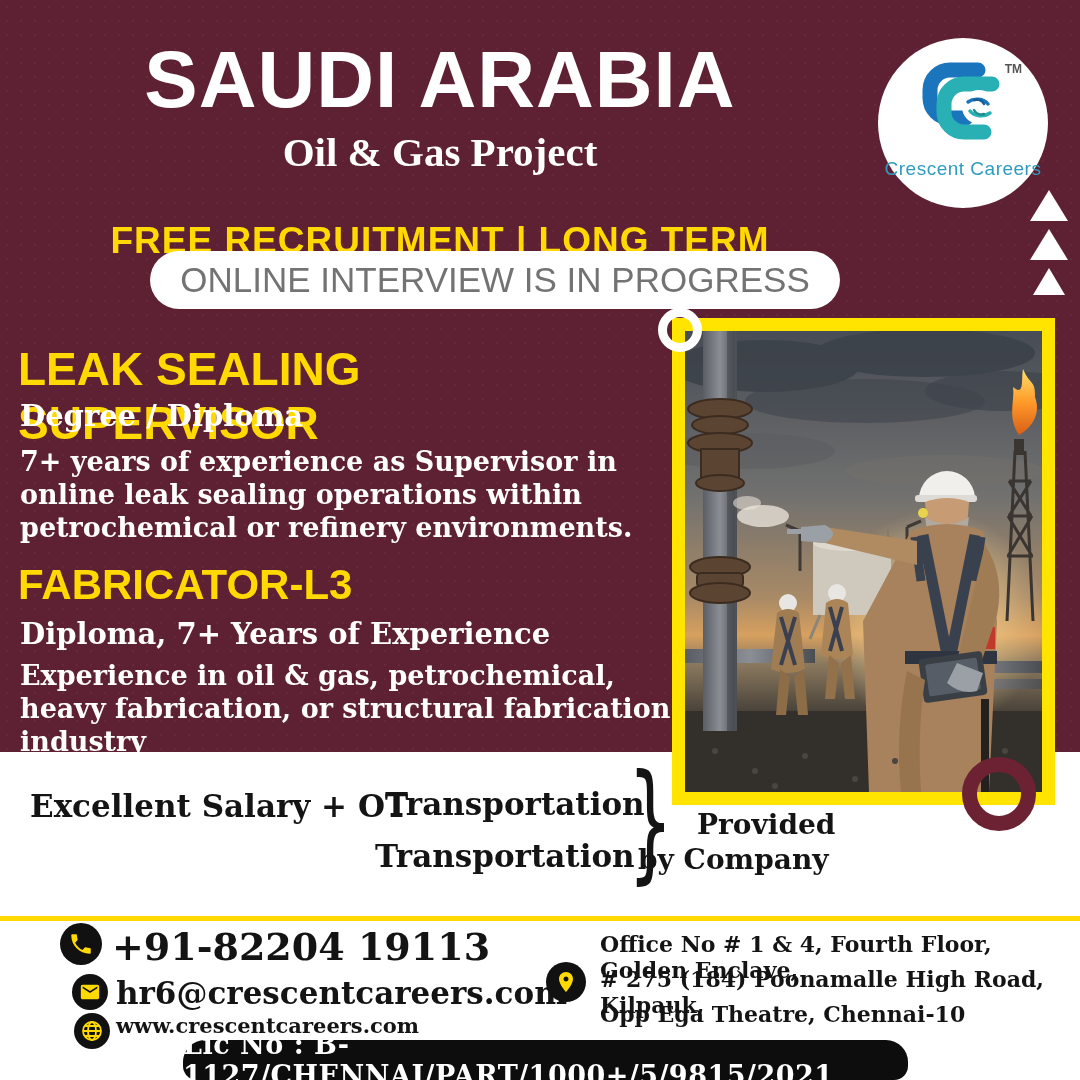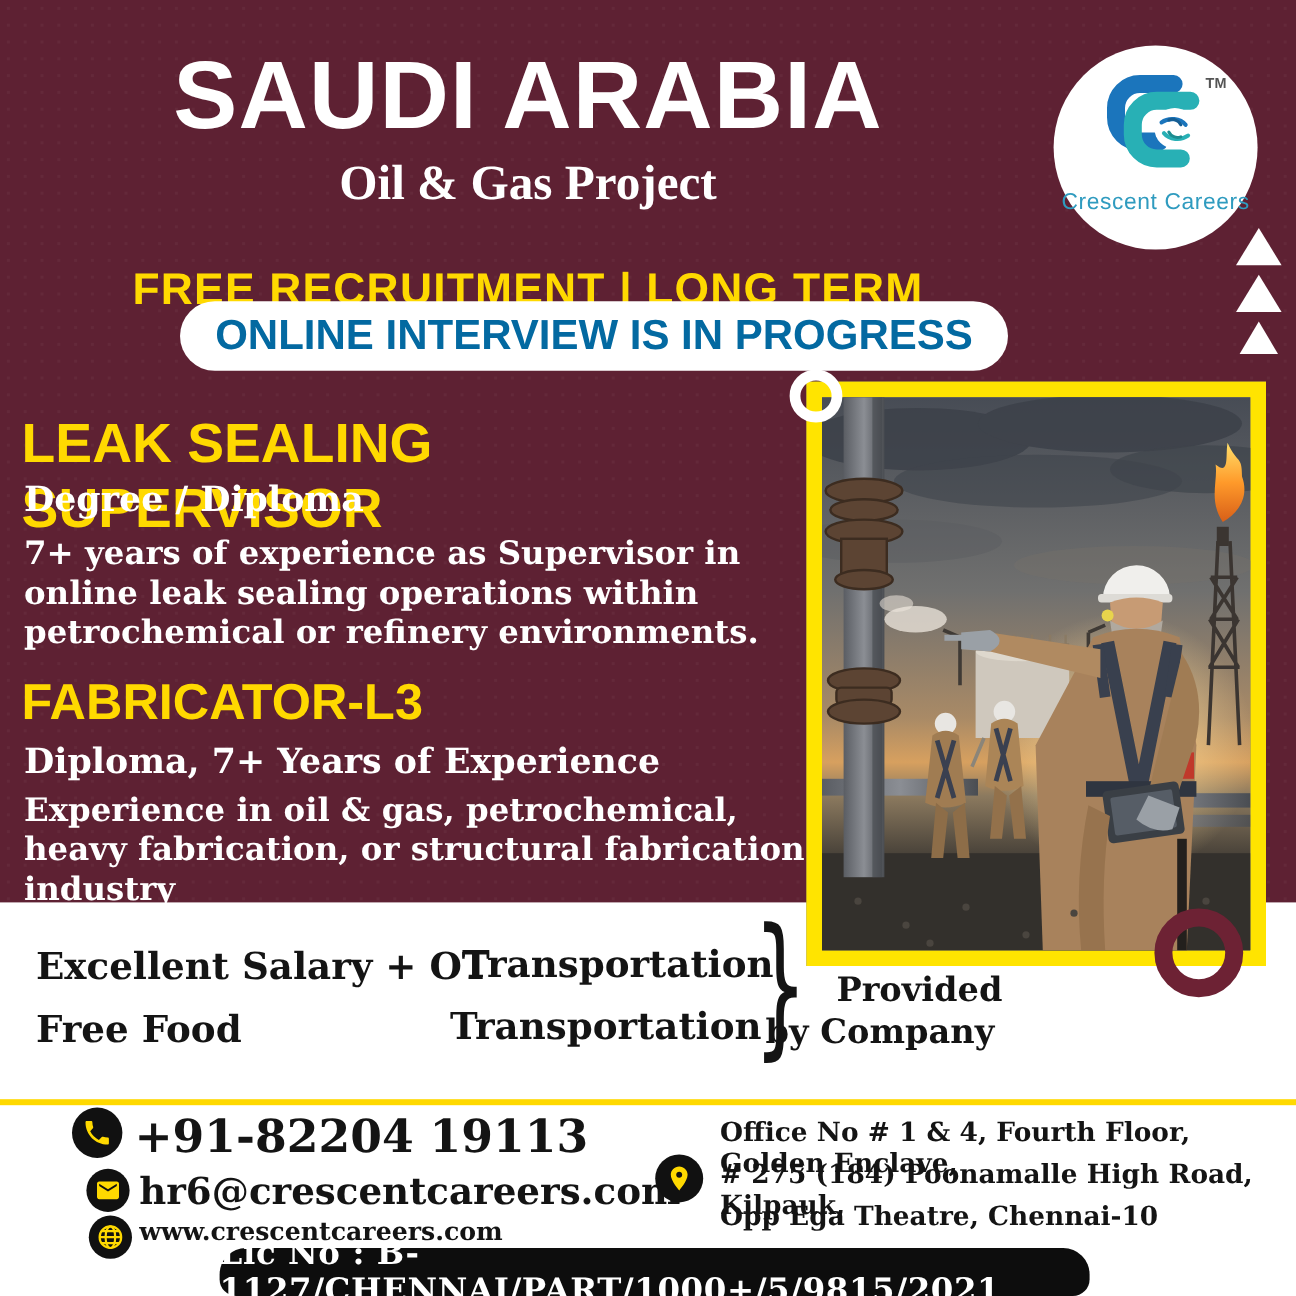--- a/index.html
+++ b/index.html
@@ -23,21 +23,21 @@
   }
   .tagline {
     position:absolute; left:0; top:192px; width:880px; text-align:center;
     font-family:"Liberation Sans", sans-serif; font-weight:700; font-size:37px;
     color:#FFD900; letter-spacing:1px;margin-top:28px;
   }
   .banner-pill {
     position:absolute; left:150px; top:251px; width:690px; height:58px;
     background:#ffffff; border-radius:32px;
     display:flex; align-items:center; justify-content:center;
-    font-family:"Liberation Sans", sans-serif; font-weight:700; font-size:35px; color:#0369a1;
+    font-family:"Liberation Sans", sans-serif; font-weight:400; font-size:35px; color:#737373;
   }
   
   .logo-circle {
     position:absolute; left:878px; top:38px; width:170px; height:170px;
     background:#ffffff; border-radius:50%;
   }
   .logo-mark { position:absolute; left:38px; top:18px; }
   .logo-tm { position:absolute; right:26px; top:24px; font-family:"Liberation Sans",sans-serif; font-size:12px; color:#555; font-weight:bold; }
   .logo-brand {
     position:absolute; left:0; bottom:28px; width:100%; text-align:center;
@@ -286,21 +286,20 @@
           <circle cx="320" cy="420" r="3"></circle>
         <circle cx="340" cy="445" r="3"></circle>
           <circle cx="90" cy="455" r="3"></circle>
       </g>
     </svg>
   </div>
   <div class="ring-white"></div>
   <div class="ring-maroon"></div>
 
   <div class="benefit bl1">Excellent Salary + OT</div>
-  <div class="benefit bl2">Free Food</div>
   <div class="benefit br1">Transportation</div>
   <div class="benefit br2">Transportation</div>
   <div class="brace">}</div>
   <div class="provided1">Provided</div>
   <div class="provided2">by Company</div>
 
   <div class="yellow-rule"></div>
 
   <div class="icon-dot phone">
     <svg width="26" height="26" viewBox="0 0 24 24">

